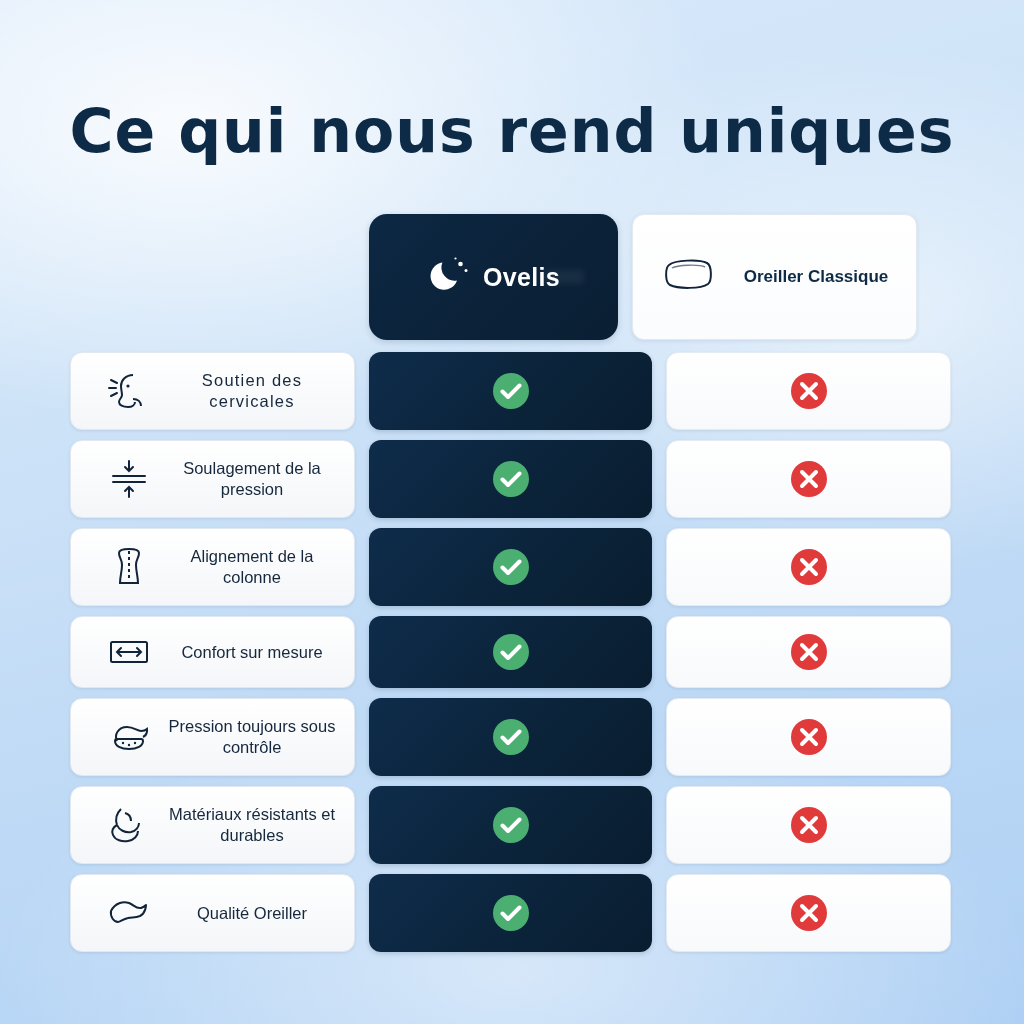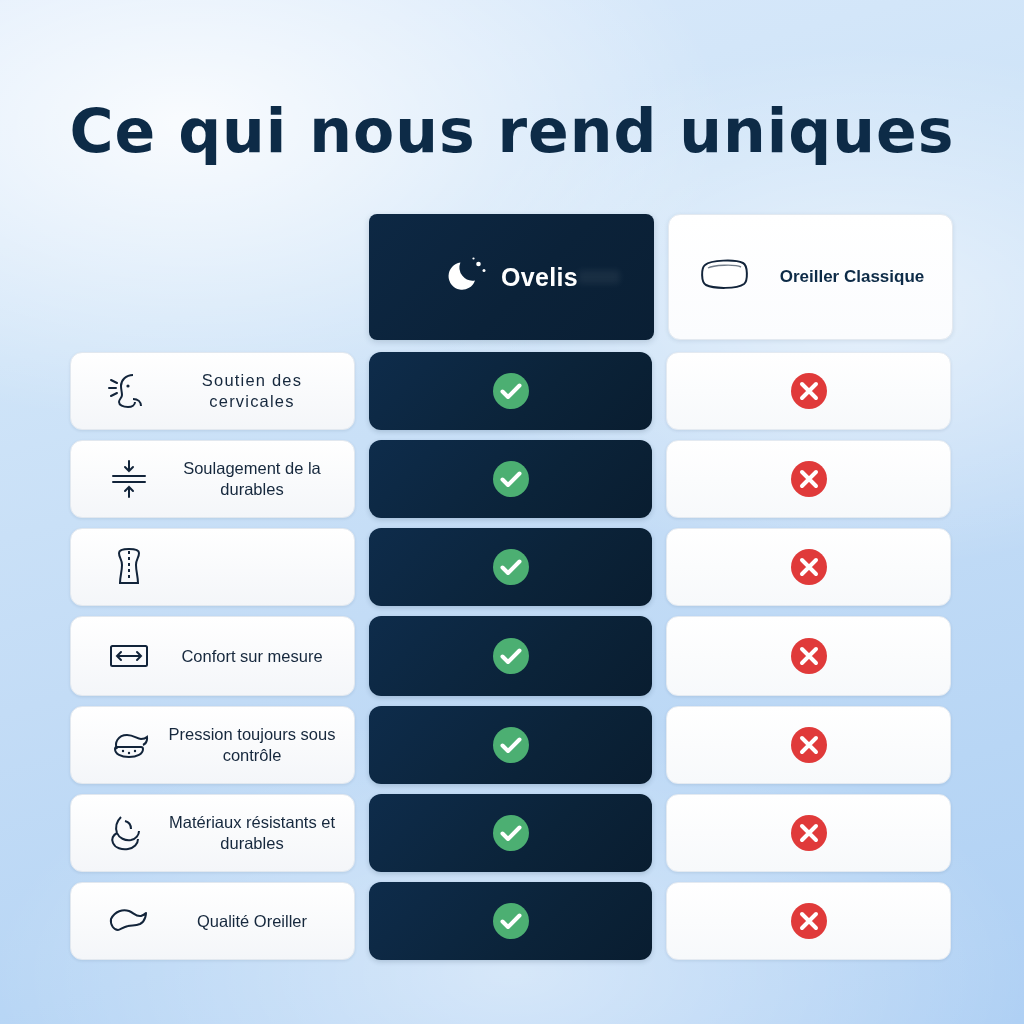--- a/index.html
+++ b/index.html
@@ -55,22 +55,22 @@
 
   .col-feature { width: 285px; flex: none; }
   .col-brand   { width: 283px; flex: none; }
   .col-other   { width: 285px; flex: none; }
 
   
   .header-row { height: 126px; margin-bottom: 12px; }
   .header-spacer { width: 285px; flex: none; }
 
   .brand-head {
-    width: 285px;
-    border-radius: 8px;
+    width: 249px;
+    border-radius: 18px;
     background: linear-gradient(135deg, #0d2844 0%, #0b2239 55%, #0a1f34 100%);
     display: flex;
     align-items: center;
     justify-content: center;
     gap: 10px;
     box-shadow: 0 2px 6px rgba(20,50,80,0.18);
     position: relative;
     overflow: hidden;
   }
   .brand-head .brand-name {
@@ -226,21 +226,21 @@
 
     <div class="row" style="height:78px">
       <div class="feature-cell col-feature">
         <span class="feature-icon">
           <svg width="52" height="52" viewBox="0 0 52 52" fill="none" stroke="#12243a" stroke-width="2" stroke-linecap="round">
             <path d="M26 8v10M22 14l4 4 4-4"></path>
             <path d="M10 23h32M10 29h32"></path>
             <path d="M26 44V34M22 38l4-4 4 4"></path>
           </svg>
         </span>
-        <span class="feature-label">Soulagement de la durables</span>
+        <span class="feature-label">Soulagement de la pression</span>
       </div>
       <div class="brand-cell col-brand">
         <span class="mark">
           <svg width="42" height="42" viewBox="0 0 42 42">
             <circle cx="21" cy="21" r="18" fill="#4caf72"></circle>
             <path d="M12.5 21.5l5.5 5.5L29.5 15.5" fill="none" stroke="#ffffff" stroke-width="4" stroke-linecap="round" stroke-linejoin="round"></path>
           </svg>
         </span>
       </div>
       <div class="other-cell col-other">
@@ -254,40 +254,41 @@
     </div>
 
     <div class="row" style="height:78px">
       <div class="feature-cell col-feature">
         <span class="feature-icon">
           <svg width="52" height="52" viewBox="0 0 52 52" fill="none" stroke="#12243a" stroke-width="2">
             <path d="M16 12c0-3 3-4 10-4s10 1 10 4c0 5-3 6-3 12s2 12 2 18H17c0-6 2-12 2-18s-3-7-3-12z"></path>
             <path d="M26 10v30" stroke-dasharray="3 3"></path>
           </svg>
         </span>
-      </div>
-      <div class="brand-cell col-brand">
-        <span class="mark">
-          <svg width="42" height="42" viewBox="0 0 42 42">
-            <circle cx="21" cy="21" r="18" fill="#4caf72"></circle>
-            <path d="M12.5 21.5l5.5 5.5L29.5 15.5" fill="none" stroke="#ffffff" stroke-width="4" stroke-linecap="round" stroke-linejoin="round"></path>
-          </svg>
-        </span>
-      </div>
-      <div class="other-cell col-other">
-        <span class="mark">
-          <svg width="42" height="42" viewBox="0 0 42 42">
-            <circle cx="21" cy="21" r="18" fill="#e03a3a"></circle>
-            <path d="M14 14l14 14M28 14L14 28" fill="none" stroke="#ffffff" stroke-width="4" stroke-linecap="round"></path>
-          </svg>
-        </span>
-      </div>
-    </div>
-
-    <div class="row" style="height:80px">
+        <span class="feature-label">Alignement de la colonne</span>
+      </div>
+      <div class="brand-cell col-brand">
+        <span class="mark">
+          <svg width="42" height="42" viewBox="0 0 42 42">
+            <circle cx="21" cy="21" r="18" fill="#4caf72"></circle>
+            <path d="M12.5 21.5l5.5 5.5L29.5 15.5" fill="none" stroke="#ffffff" stroke-width="4" stroke-linecap="round" stroke-linejoin="round"></path>
+          </svg>
+        </span>
+      </div>
+      <div class="other-cell col-other">
+        <span class="mark">
+          <svg width="42" height="42" viewBox="0 0 42 42">
+            <circle cx="21" cy="21" r="18" fill="#e03a3a"></circle>
+            <path d="M14 14l14 14M28 14L14 28" fill="none" stroke="#ffffff" stroke-width="4" stroke-linecap="round"></path>
+          </svg>
+        </span>
+      </div>
+    </div>
+
+    <div class="row" style="height:72px">
       <div class="feature-cell col-feature">
         <span class="feature-icon">
           <svg width="52" height="52" viewBox="0 0 52 52" fill="none" stroke="#12243a" stroke-width="2" stroke-linecap="round">
             <rect x="8" y="16" width="36" height="20" rx="1.5"></rect>
             <path d="M14 26h24M18 22l-4 4 4 4M34 22l4 4-4 4"></path>
           </svg>
         </span>
         <span class="feature-label">Confort sur mesure</span>
       </div>
       <div class="brand-cell col-brand">

